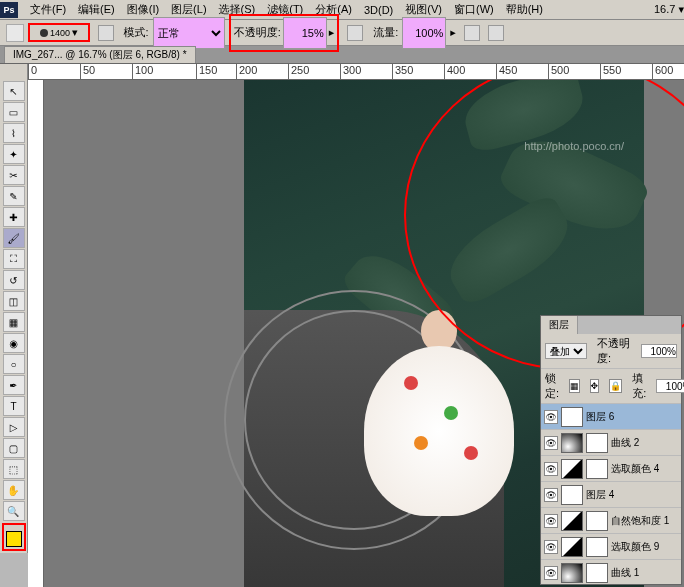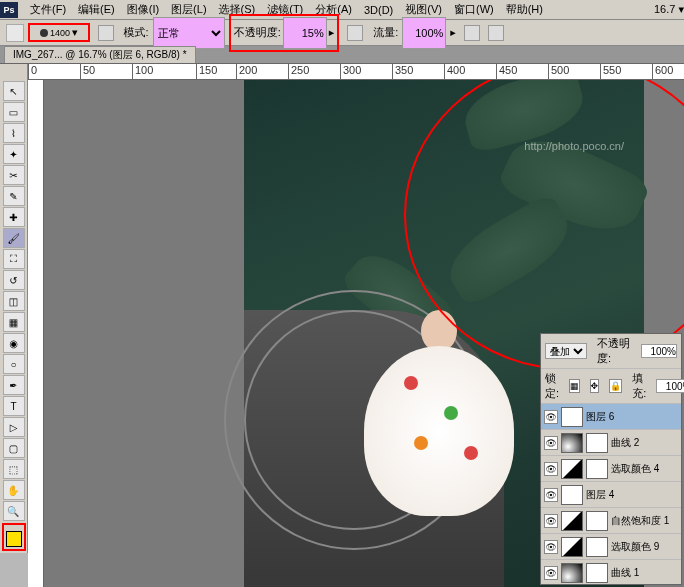--- a/index.html
+++ b/index.html
@@ -165,20 +165,23 @@
       </div>
     </div>
     <div class="wm">
       <div class="w2">http://photo.poco.cn/</div>
     </div>
   </div>
   <div class="ellipse"></div>
 </div>
 
 <div class="layers">
+  <div class="tabs">
+      <div class="lt">图层</div>
+    </div>
   <div class="row">
     <select style="width:54px"><option>叠加</option></select>
     <span>不透明度:</span>
     <input value="100%" style="">
   </div>
   <div class="row">
     <span>锁定:</span>
     <span class="eye">▦</span>
     <span class="eye">✥</span>
     <span class="eye">🔒</span>

